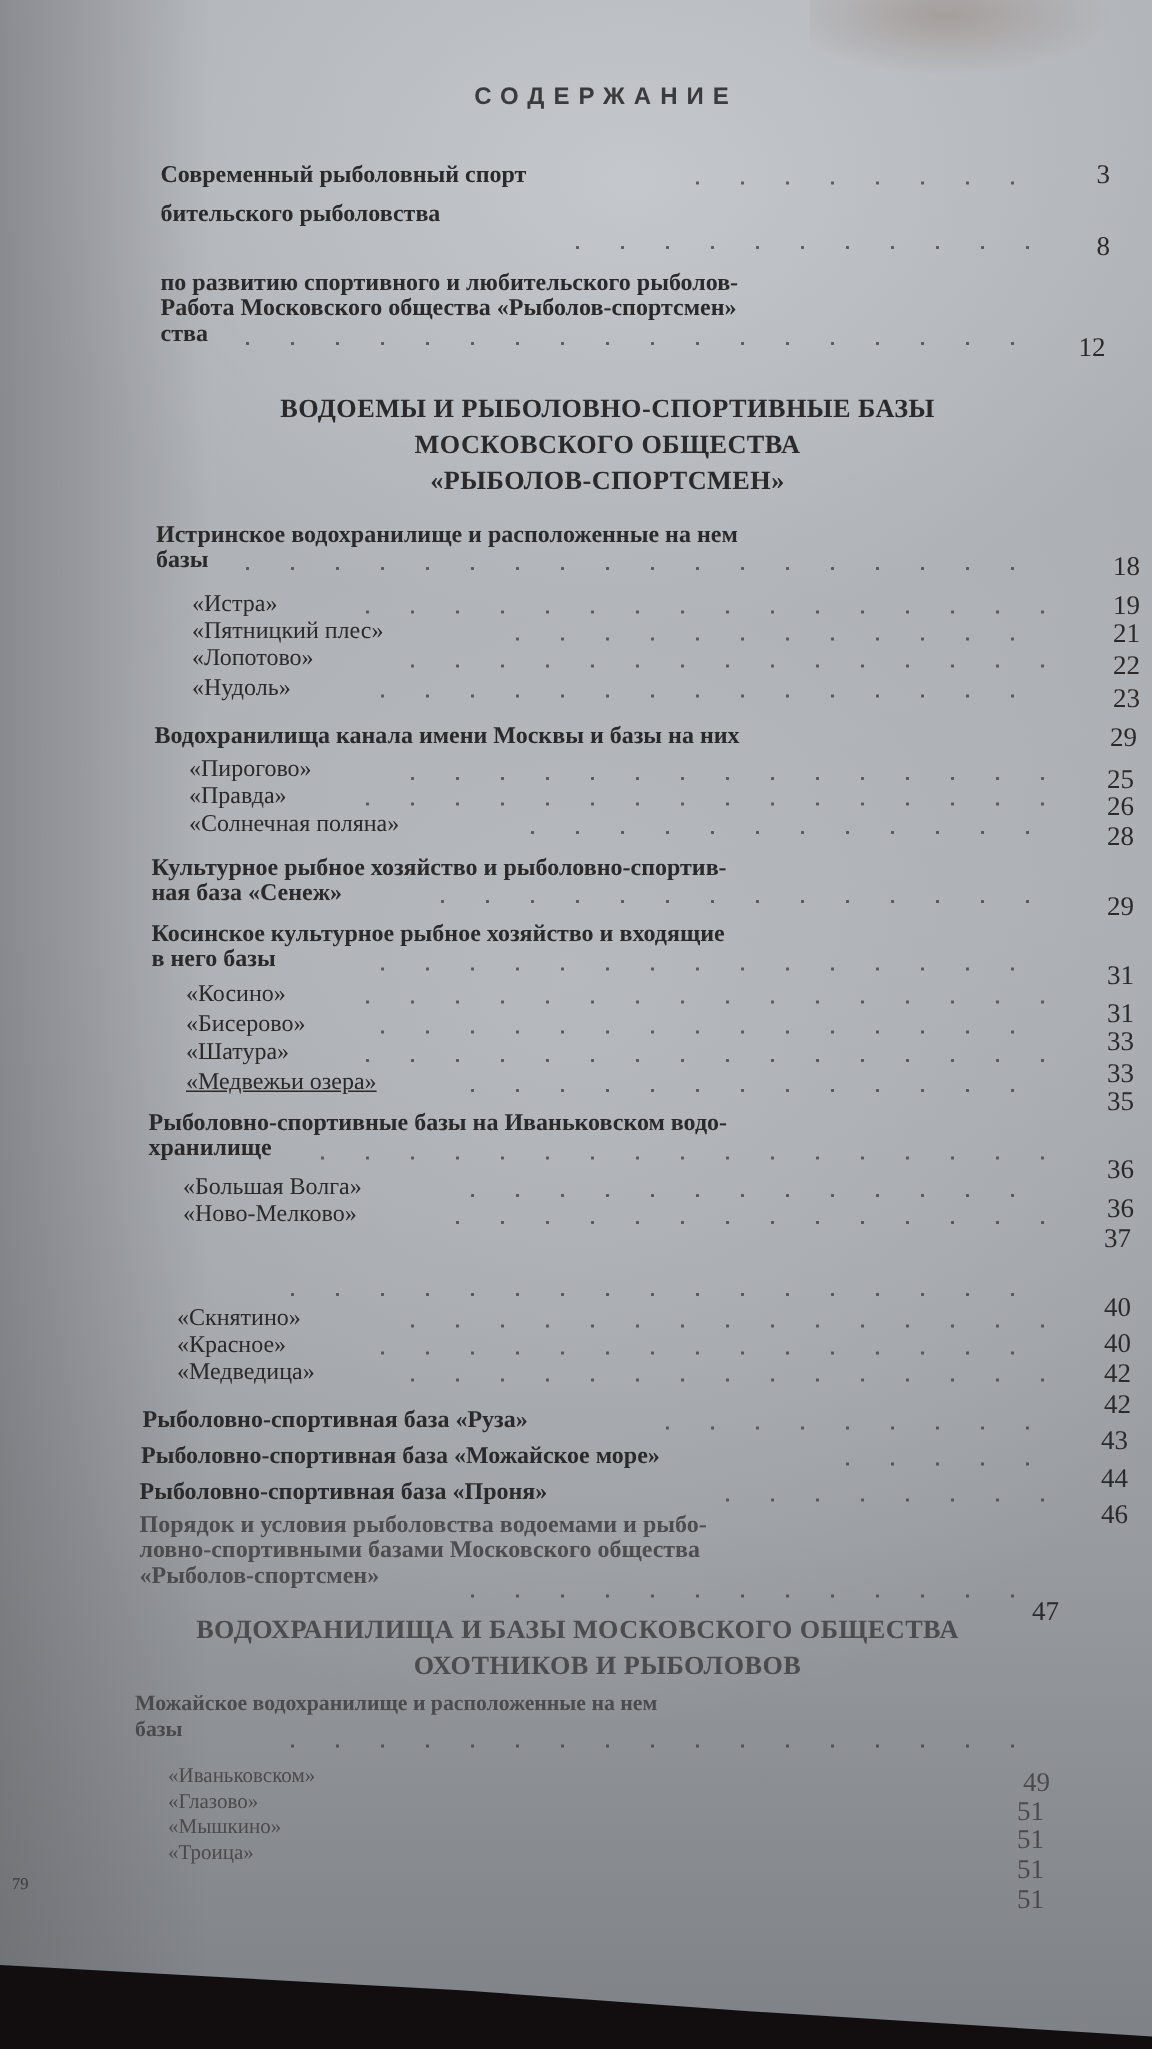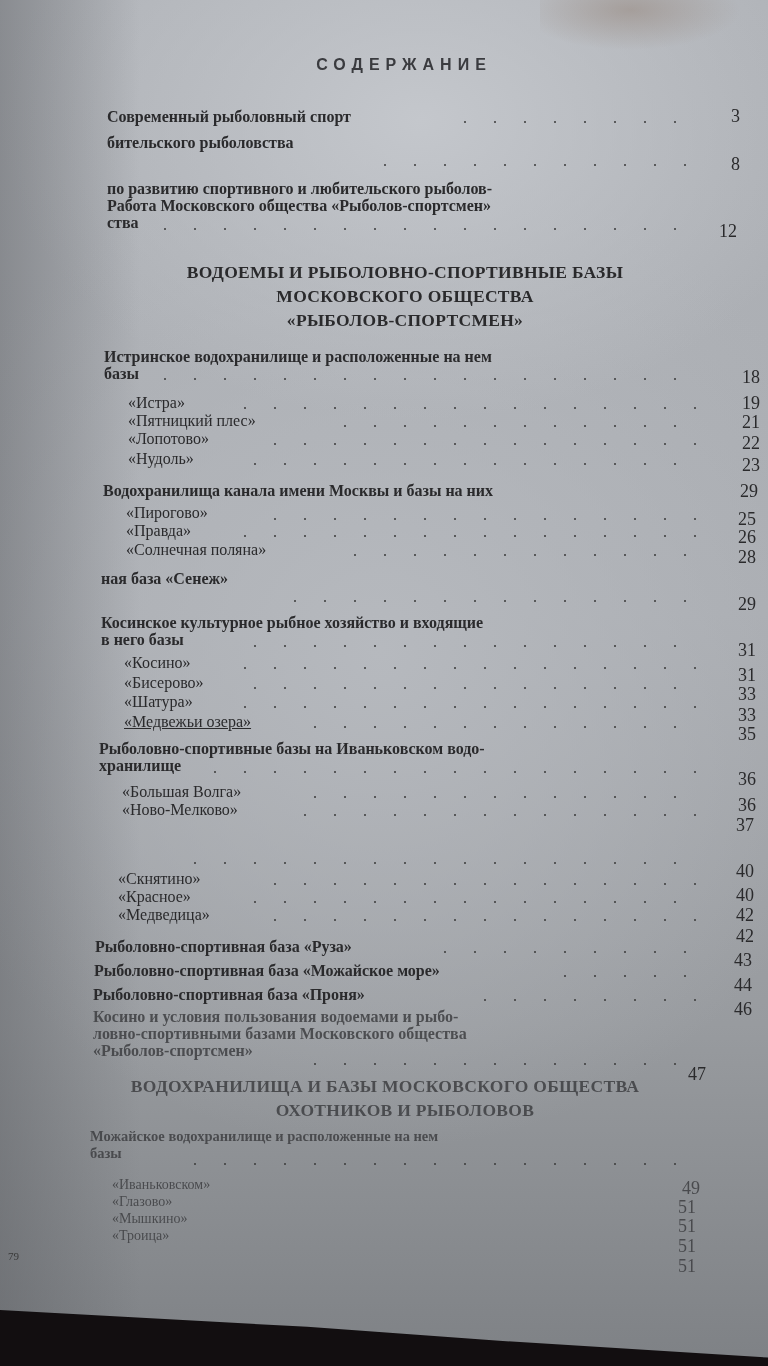--- a/index.html
+++ b/index.html
@@ -122,20 +122,21 @@
 
   <div class="entry sub" style="left:126px;top:522px;"><span>«Правда»</span></div>
   <div class="dots" style="left:230px;top:535px;width:470px;"></div>
   <div class="pg" style="left:716px;top:527px;">26</div>
 
   <div class="entry sub" style="left:126px;top:541px;"><span>«Солнечная поляна»</span></div>
   <div class="dots" style="left:340px;top:554px;width:360px;"></div>
   <div class="pg" style="left:716px;top:547px;">28</div>
 
   <div class="entry b" style="left:101px;top:570px;">
+    <span class="t">Культурное рыбное хозяйство и рыболовно-спортив-</span>
     <span class="t">ная база «Сенеж»</span>
   </div>
   <div class="dots" style="left:280px;top:600px;width:420px;"></div>
   <div class="pg" style="left:716px;top:594px;">29</div>
 
   <div class="entry b" style="left:101px;top:614px;">
     <span class="t">Косинское культурное рыбное хозяйство и входящие</span>
     <span class="t">в него базы</span>
   </div>
   <div class="dots" style="left:240px;top:645px;width:460px;"></div>
@@ -193,21 +194,21 @@
 
   <div class="entry b" style="left:94px;top:962px;"><span>Рыболовно-спортивная база «Можайское море»</span></div>
   <div class="dots" style="left:550px;top:975px;width:150px;"></div>
   <div class="pg" style="left:712px;top:975px;">44</div>
 
   <div class="entry b" style="left:93px;top:986px;text-align:right;"><span>Рыболовно-спортивная база «Проня»</span></div>
   <div class="dots" style="left:470px;top:999px;width:230px;"></div>
   <div class="pg" style="left:712px;top:999px;">46</div>
 
   <div class="entry b faded" style="left:93px;top:1008px;line-height:17px;">
-    <span class="t">Косино и условия пользования водоемами и рыбо-</span>
+    <span class="t">Порядок и условия рыболовства водоемами и рыбо-</span>
     <span class="t">ловно-спортивными базами Московского общества</span>
     <span class="t">«Рыболов-спортсмен»</span>
   </div>
   <div class="dots" style="left:300px;top:1063px;width:400px;"></div>
   <div class="pg" style="left:666px;top:1064px;">47</div>
 
   <div class="section faded" style="top:1074px;left:60px;width:650px;line-height:24px;">
     <div>ВОДОХРАНИЛИЩА И БАЗЫ МОСКОВСКОГО ОБЩЕСТВА</div>
     <div style="padding-left:40px;">ОХОТНИКОВ И РЫБОЛОВОВ</div>
   </div>

